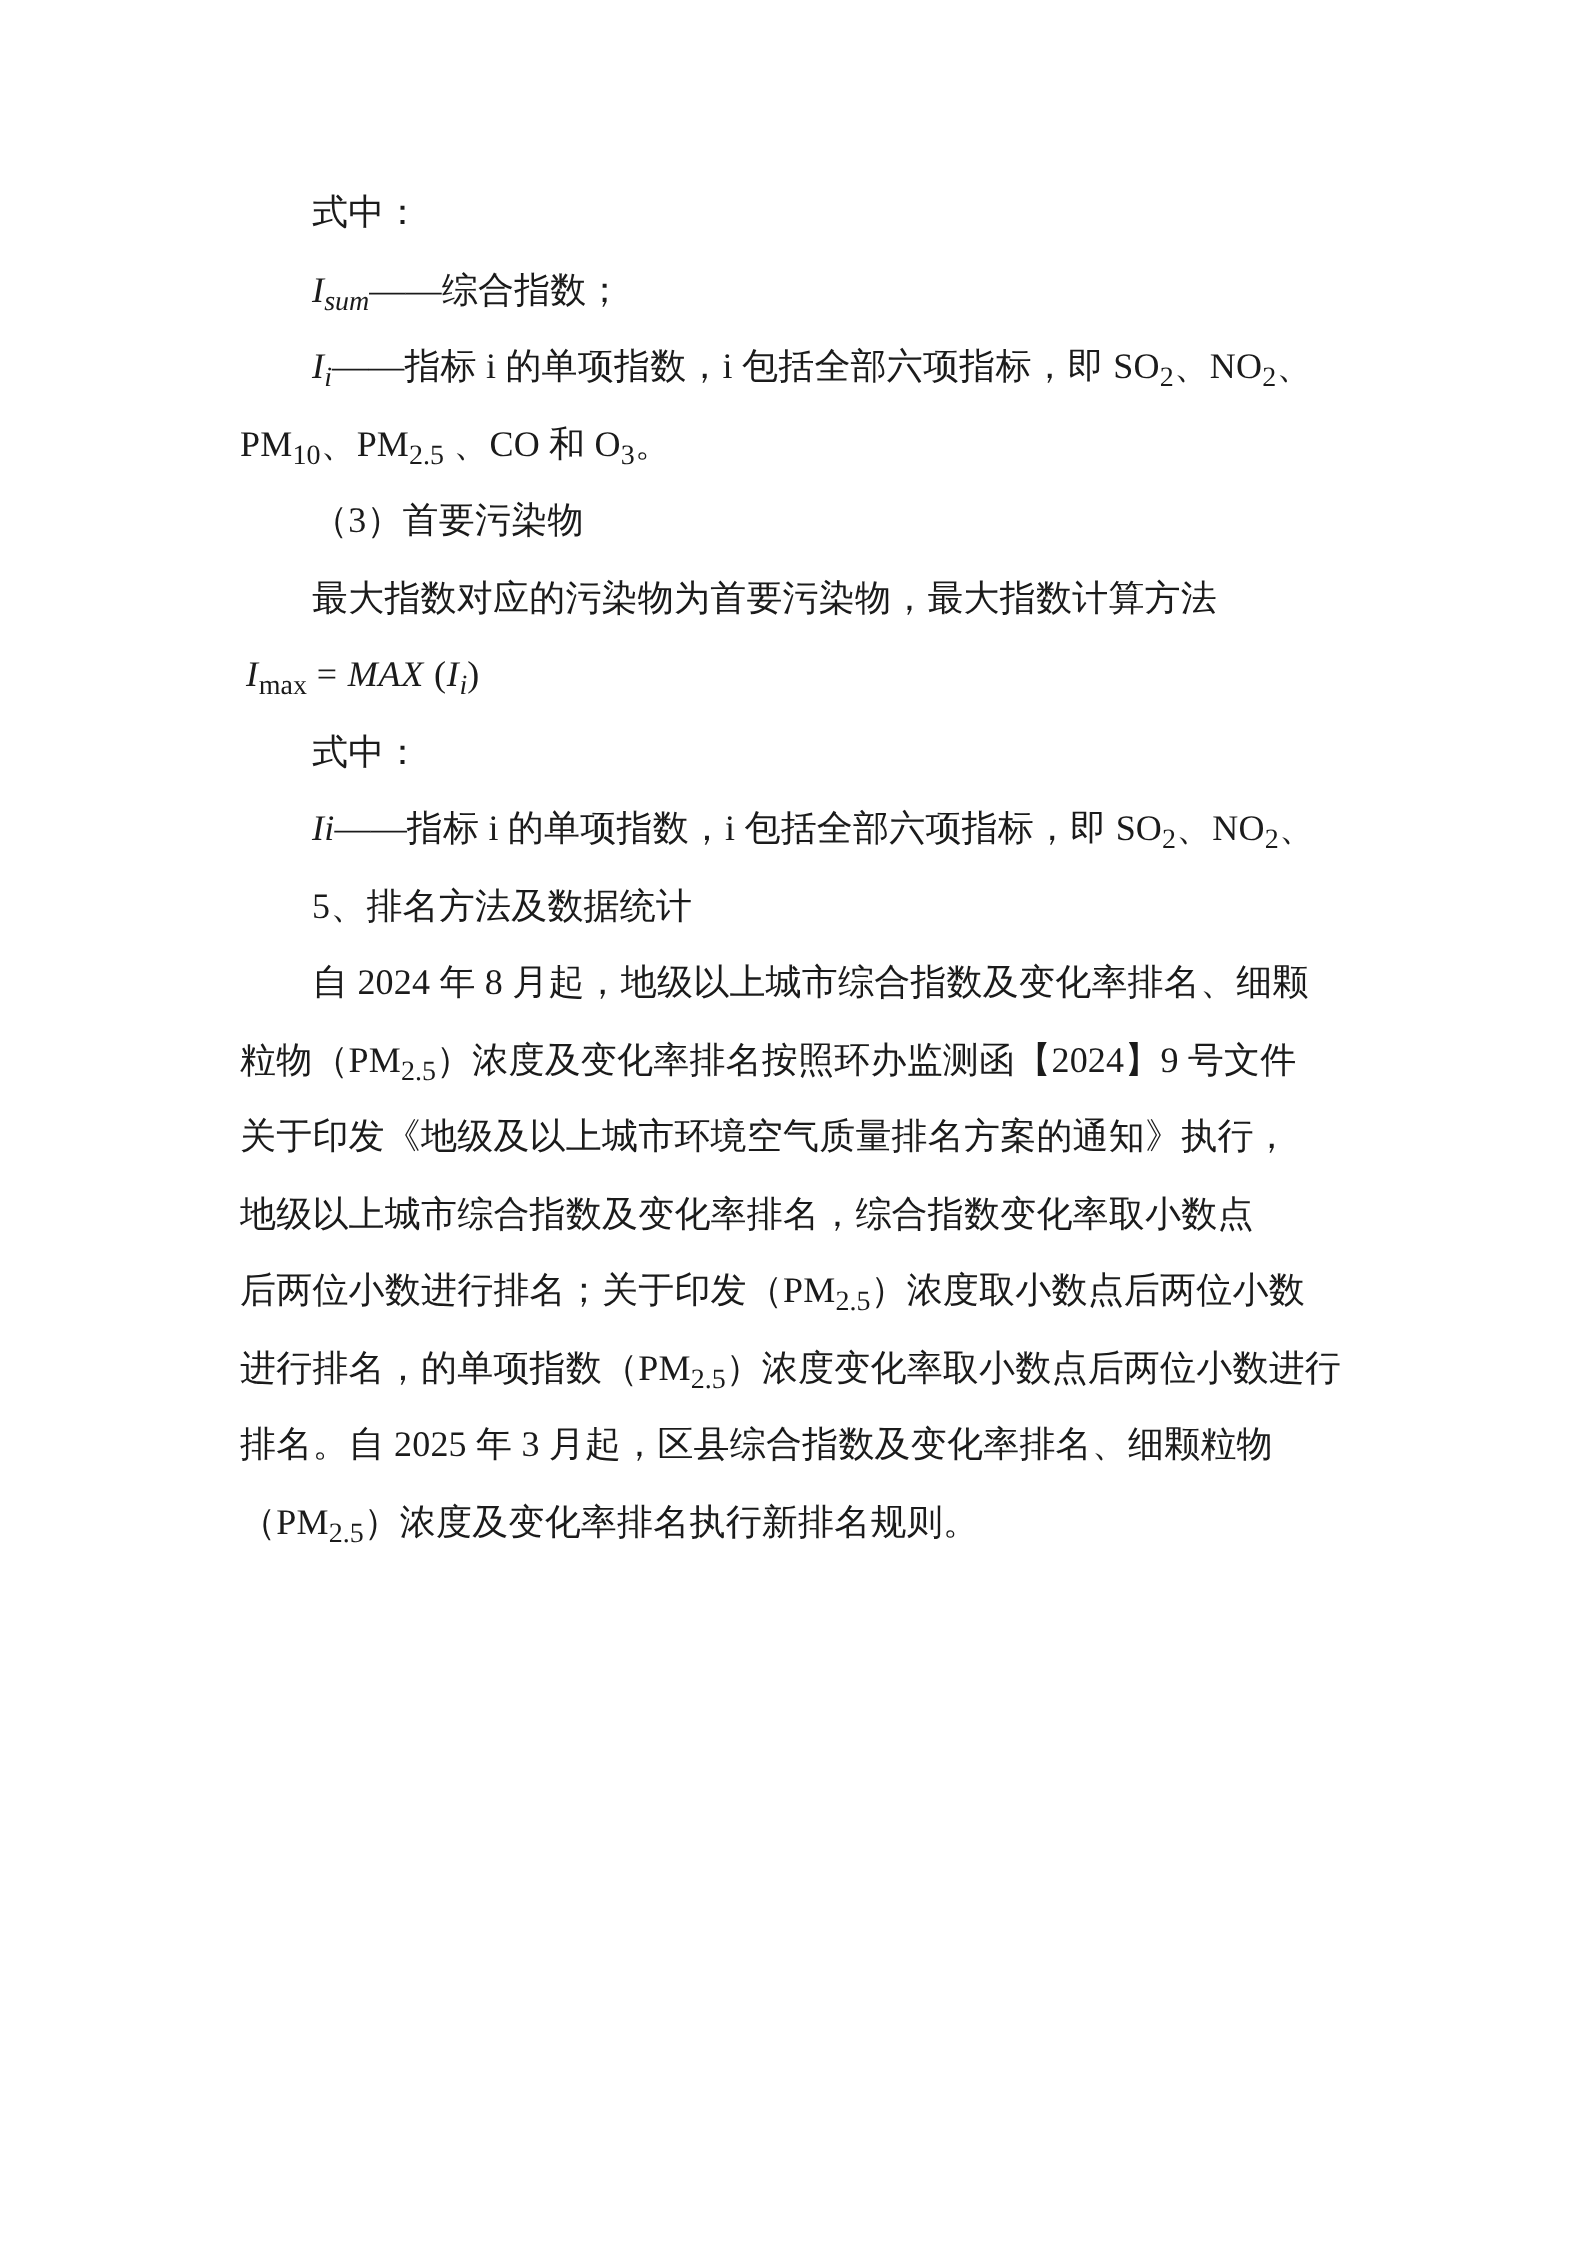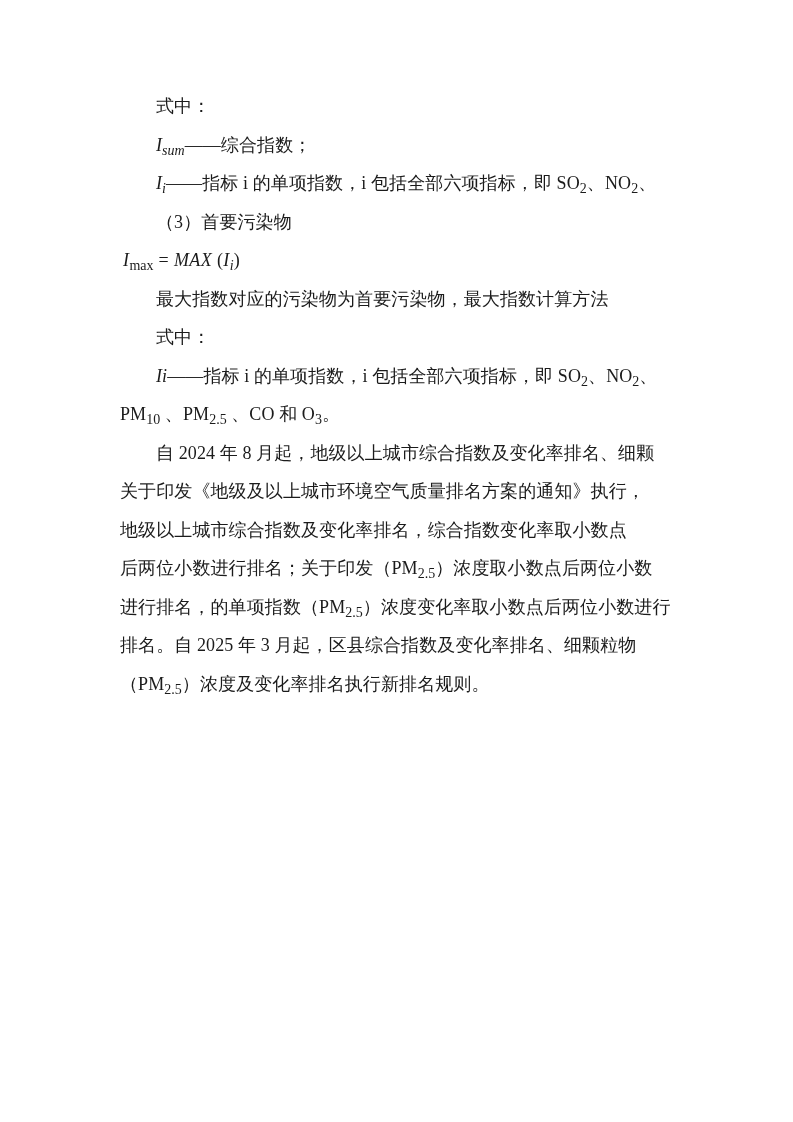--- a/index.html
+++ b/index.html
@@ -60,27 +60,29 @@
   }
 </style>
 </head>
 <body>
 
 <div class="doc-page">
   <div class="doc-body">
       <div class="line indent"><span>式中：</span></div>
       <div class="line indent"><i>I</i><sub class="it">sum</sub><span>——综合指数；</span></div>
       <div class="line indent"><i>I</i><sub class="it">i</sub><span>——指标 i 的单项指数，i 包括全部六项指标，即 SO</span><sub>2</sub><span>、NO</span><sub>2</sub><span>、</span></div>
+      <div class="line"><span>PM</span><sub>10</sub><span>、PM</span><sub>2.5</sub><span> 、CO 和 O</span><sub>3</sub><span>。</span></div>
       <div class="line indent"><span>（3）首要污染物</span></div>
+      <div class="line indent"><span>最大指数对应的污染物为首要污染物，最大指数计算方法</span></div>
       <div class="line formula"><i>I</i><sub>max</sub><span> = </span><i>MAX</i><span> (</span><i>I</i><sub class="it">i</sub><span>)</span></div>
-      <div class="line indent"><span>最大指数对应的污染物为首要污染物，最大指数计算方法</span></div>
       <div class="line indent"><span>式中：</span></div>
       <div class="line indent"><i>I</i><i>i</i><span>——指标 i 的单项指数，i 包括全部六项指标，即 SO</span><sub>2</sub><span>、NO</span><sub>2</sub><span>、</span></div>
-      <div class="line"><span>PM</span><sub>10</sub><span> 、PM</span><sub>2.5</sub><span> 、CO 和 O</span><sub>3</sub><span>。</span></div>
+      <div class="line indent"><span>5、排名方法及数据统计</span></div>
       <div class="line indent"><span>自 2024 年 8 月起，地级以上城市综合指数及变化率排名、细颗</span></div>
+      <div class="line"><span>粒物（PM</span><sub>2.5</sub><span>）浓度及变化率排名按照环办监测函【2024】9 号文件</span></div>
       <div class="line"><span>关于印发《地级及以上城市环境空气质量排名方案的通知》执行，</span></div>
       <div class="line"><span>地级以上城市综合指数及变化率排名，综合指数变化率取小数点</span></div>
       <div class="line"><span>后两位小数进行排名；关于印发（PM</span><sub>2.5</sub><span>）浓度取小数点后两位小数</span></div>
       <div class="line"><span>进行排名，的单项指数（PM</span><sub>2.5</sub><span>）浓度变化率取小数点后两位小数进行</span></div>
       <div class="line"><span>排名。自 2025 年 3 月起，区县综合指数及变化率排名、细颗粒物</span></div>
       <div class="line"><span>（PM</span><sub>2.5</sub><span>）浓度及变化率排名执行新排名规则。</span></div>
     </div>
   <div class="footer">
     <span>24</span>
   </div>

